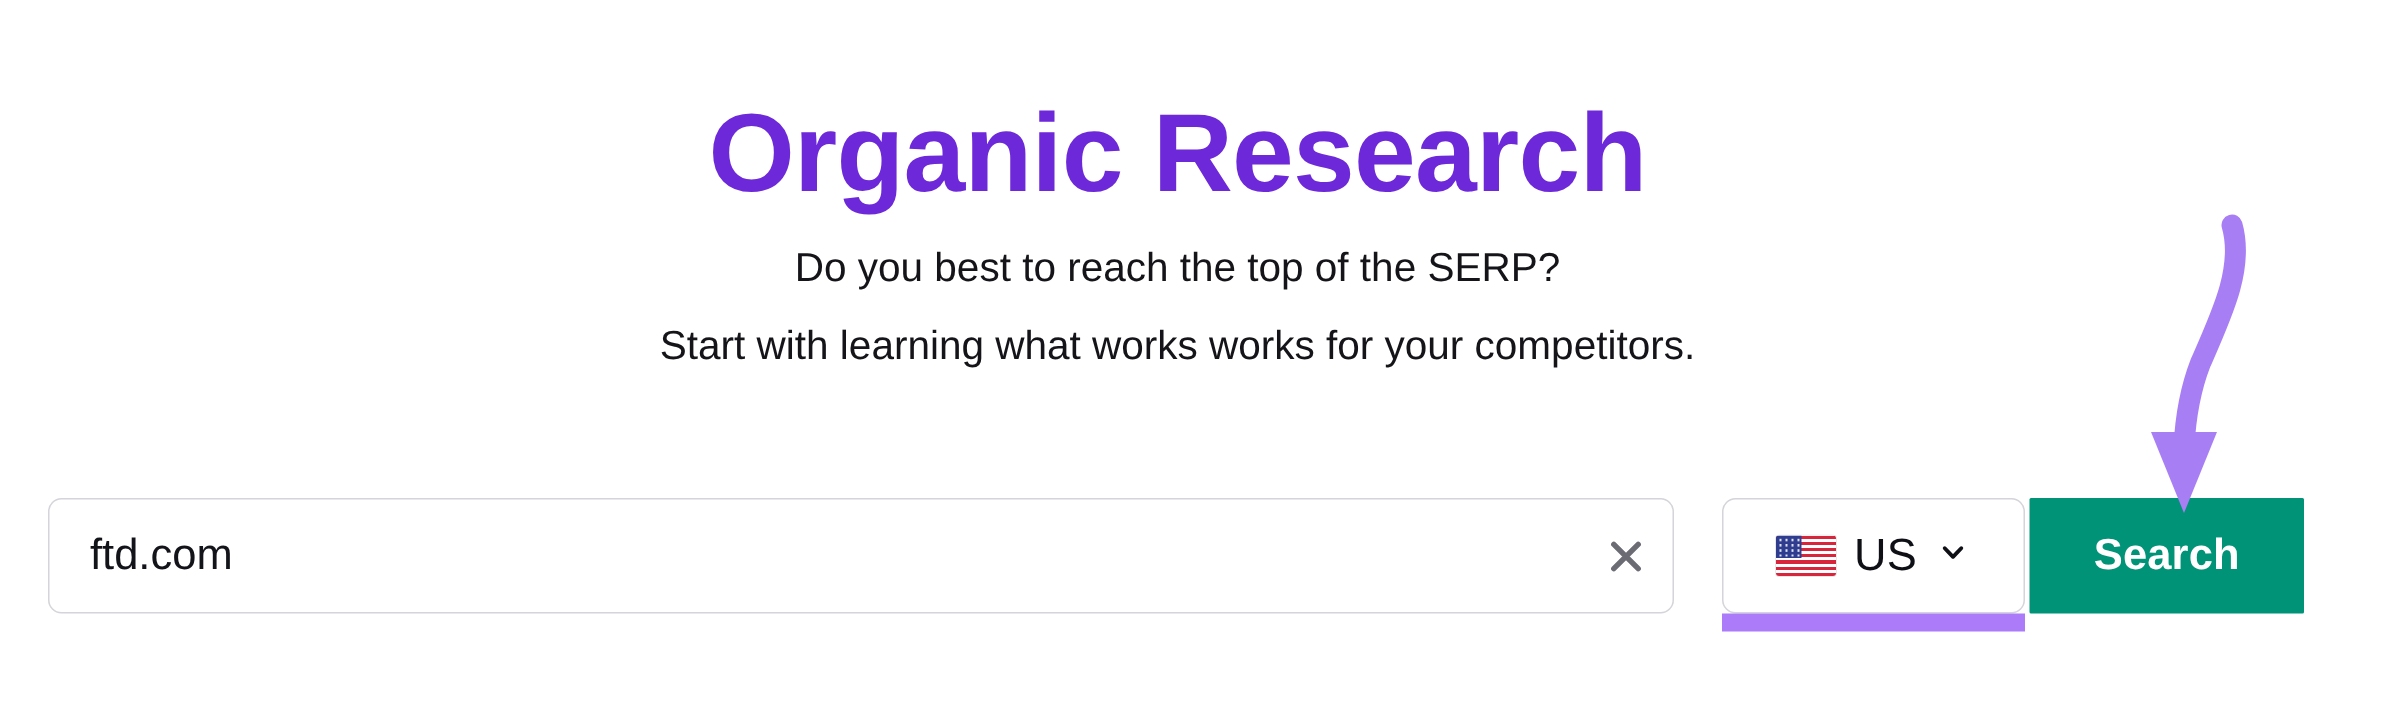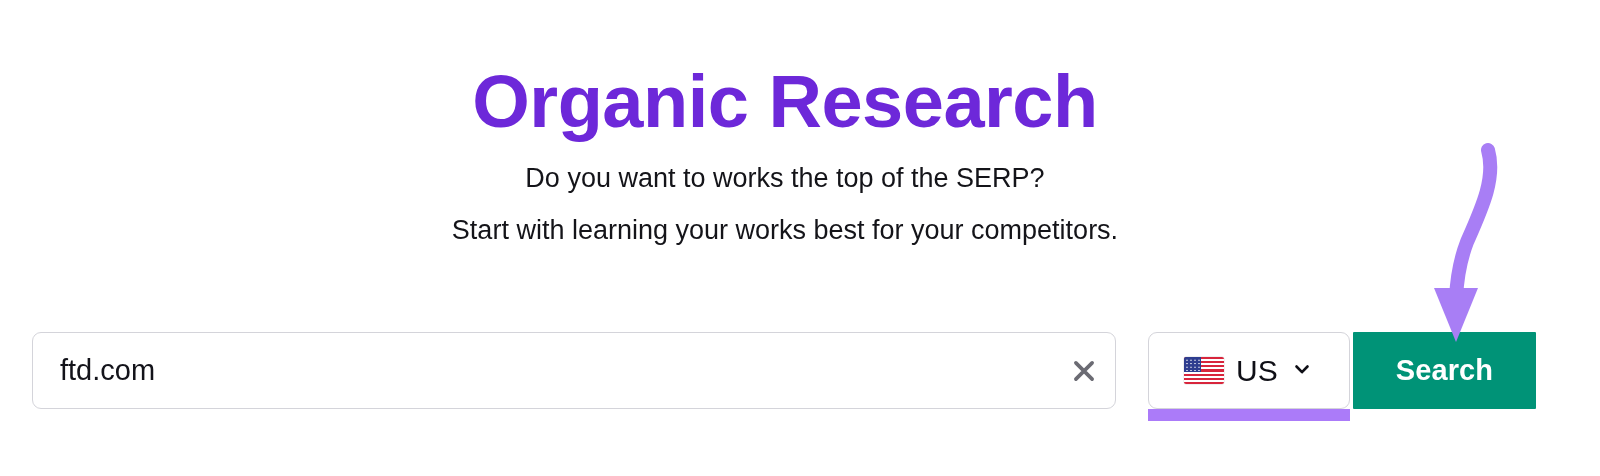--- a/index.html
+++ b/index.html
@@ -204,22 +204,22 @@
   }
 </style>
 </head>
 <body>
 
 <div class="page">
 
   <h1 class="page-title">Organic Research</h1>
 
   <div class="subtitle">
-    <span class="subtitle-line">Do you want to works the top of the SERP?</span>
-    <span class="subtitle-line">Start with learning your works best for your competitors.</span>
+    <span class="subtitle-line">Do you best to reach the top of the SERP?</span>
+    <span class="subtitle-line">Start with learning what works works for your competitors.</span>
   </div>
 
   <div class="search-row">
 
     <div class="search-field">
       <input class="search-input" type="text" value="ftd.com" style="">
       <button class="clear-btn">
         <span>
           <svg width="30" height="30" viewBox="0 0 24 24" aria-hidden="true">
             <path d="M5.5 5.5 L18.5 18.5 M18.5 5.5 L5.5 18.5" stroke="#6b6b73" stroke-width="2.9" stroke-linecap="round"></path>

